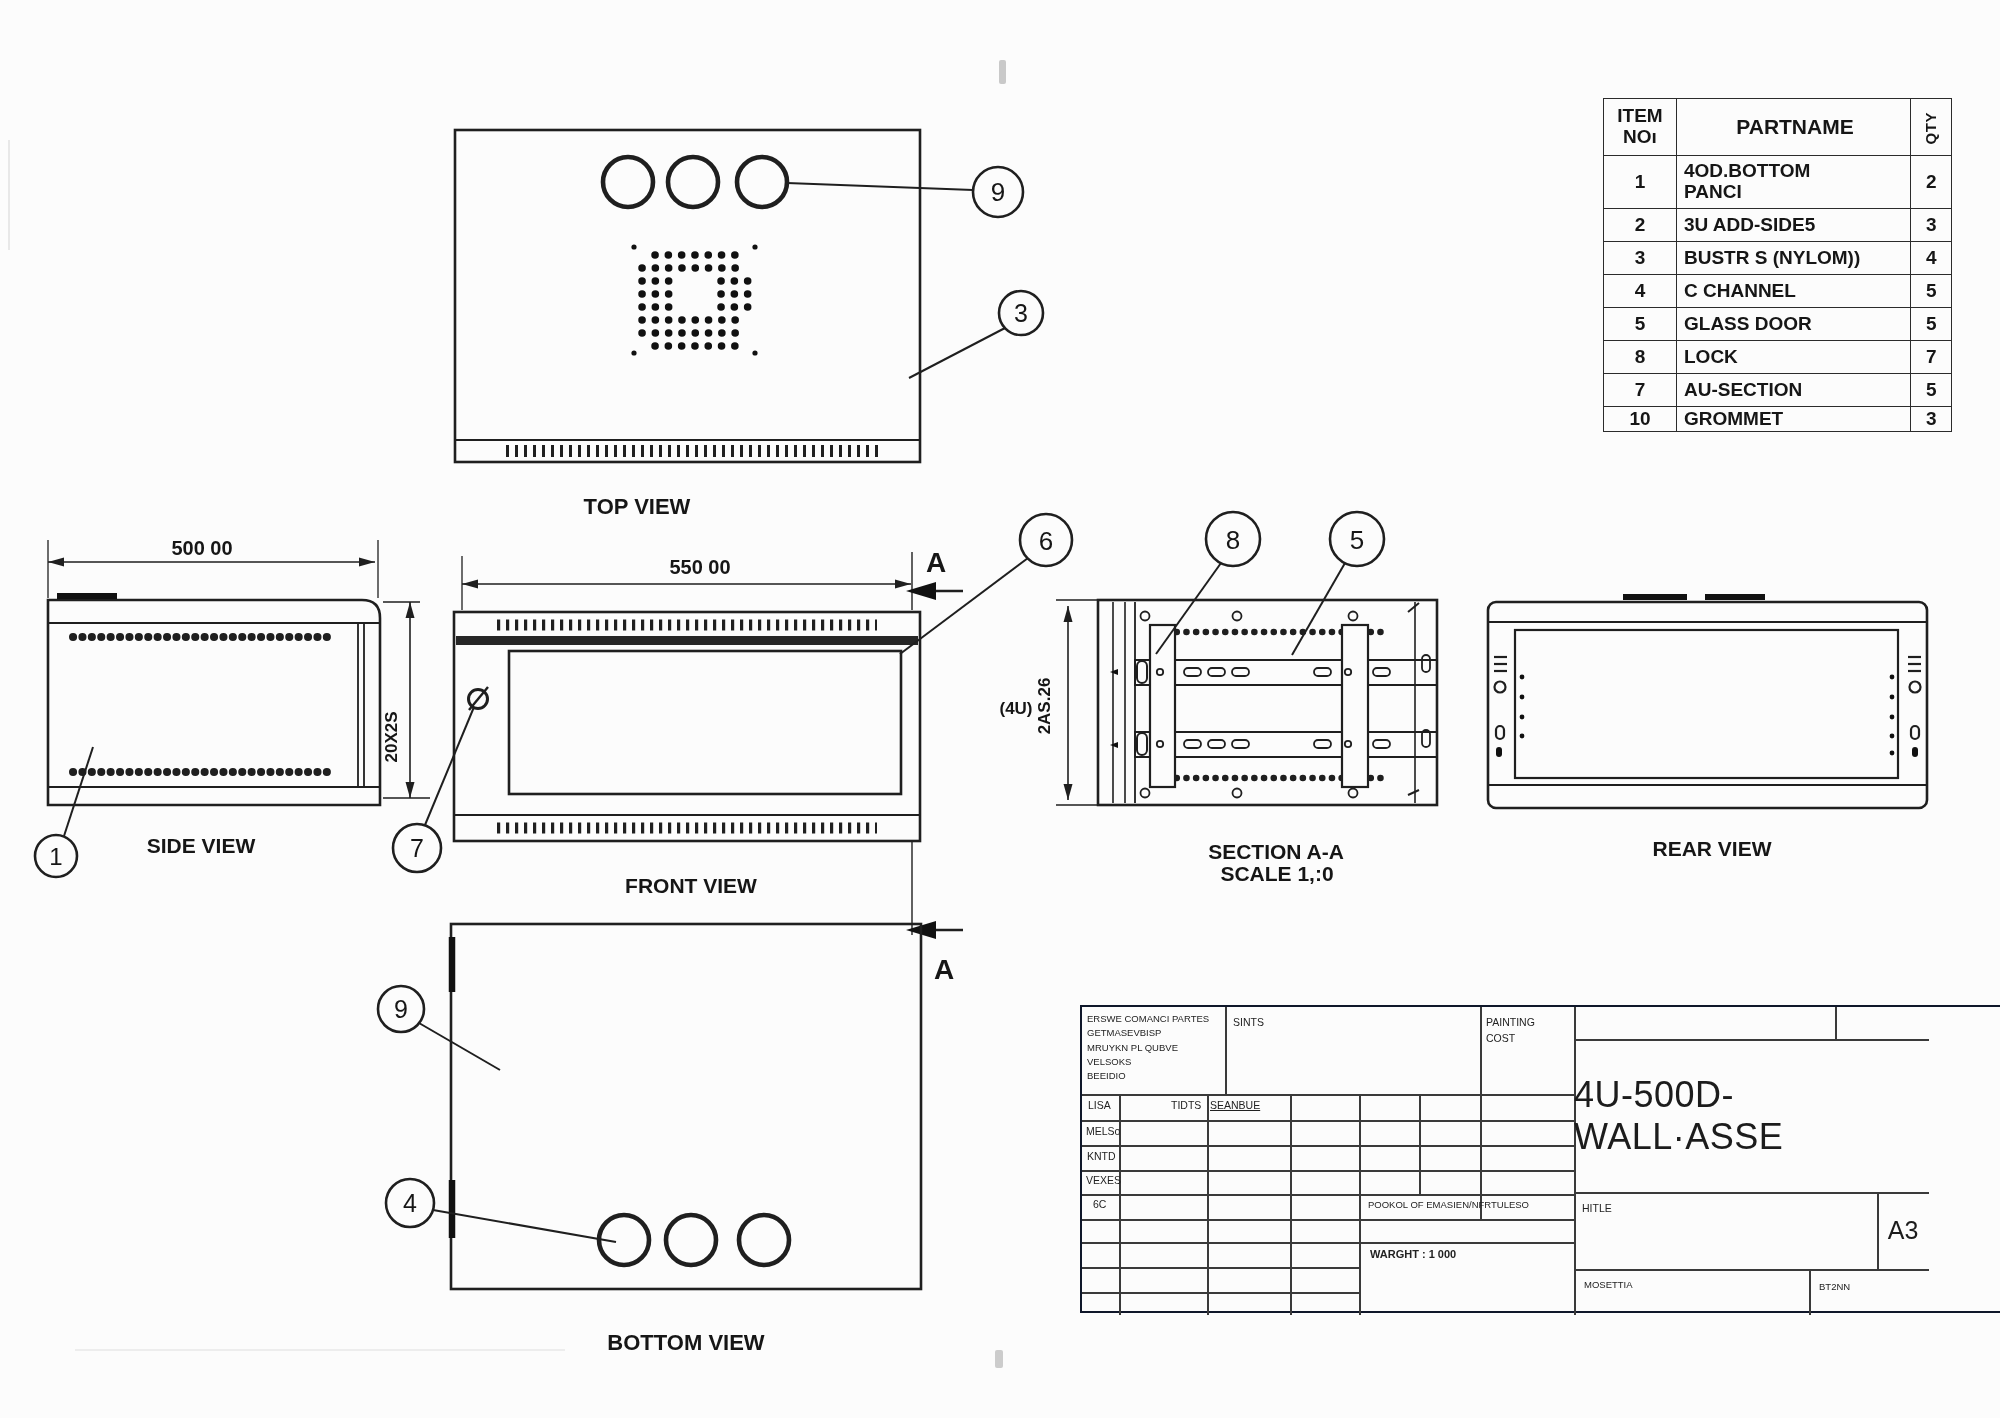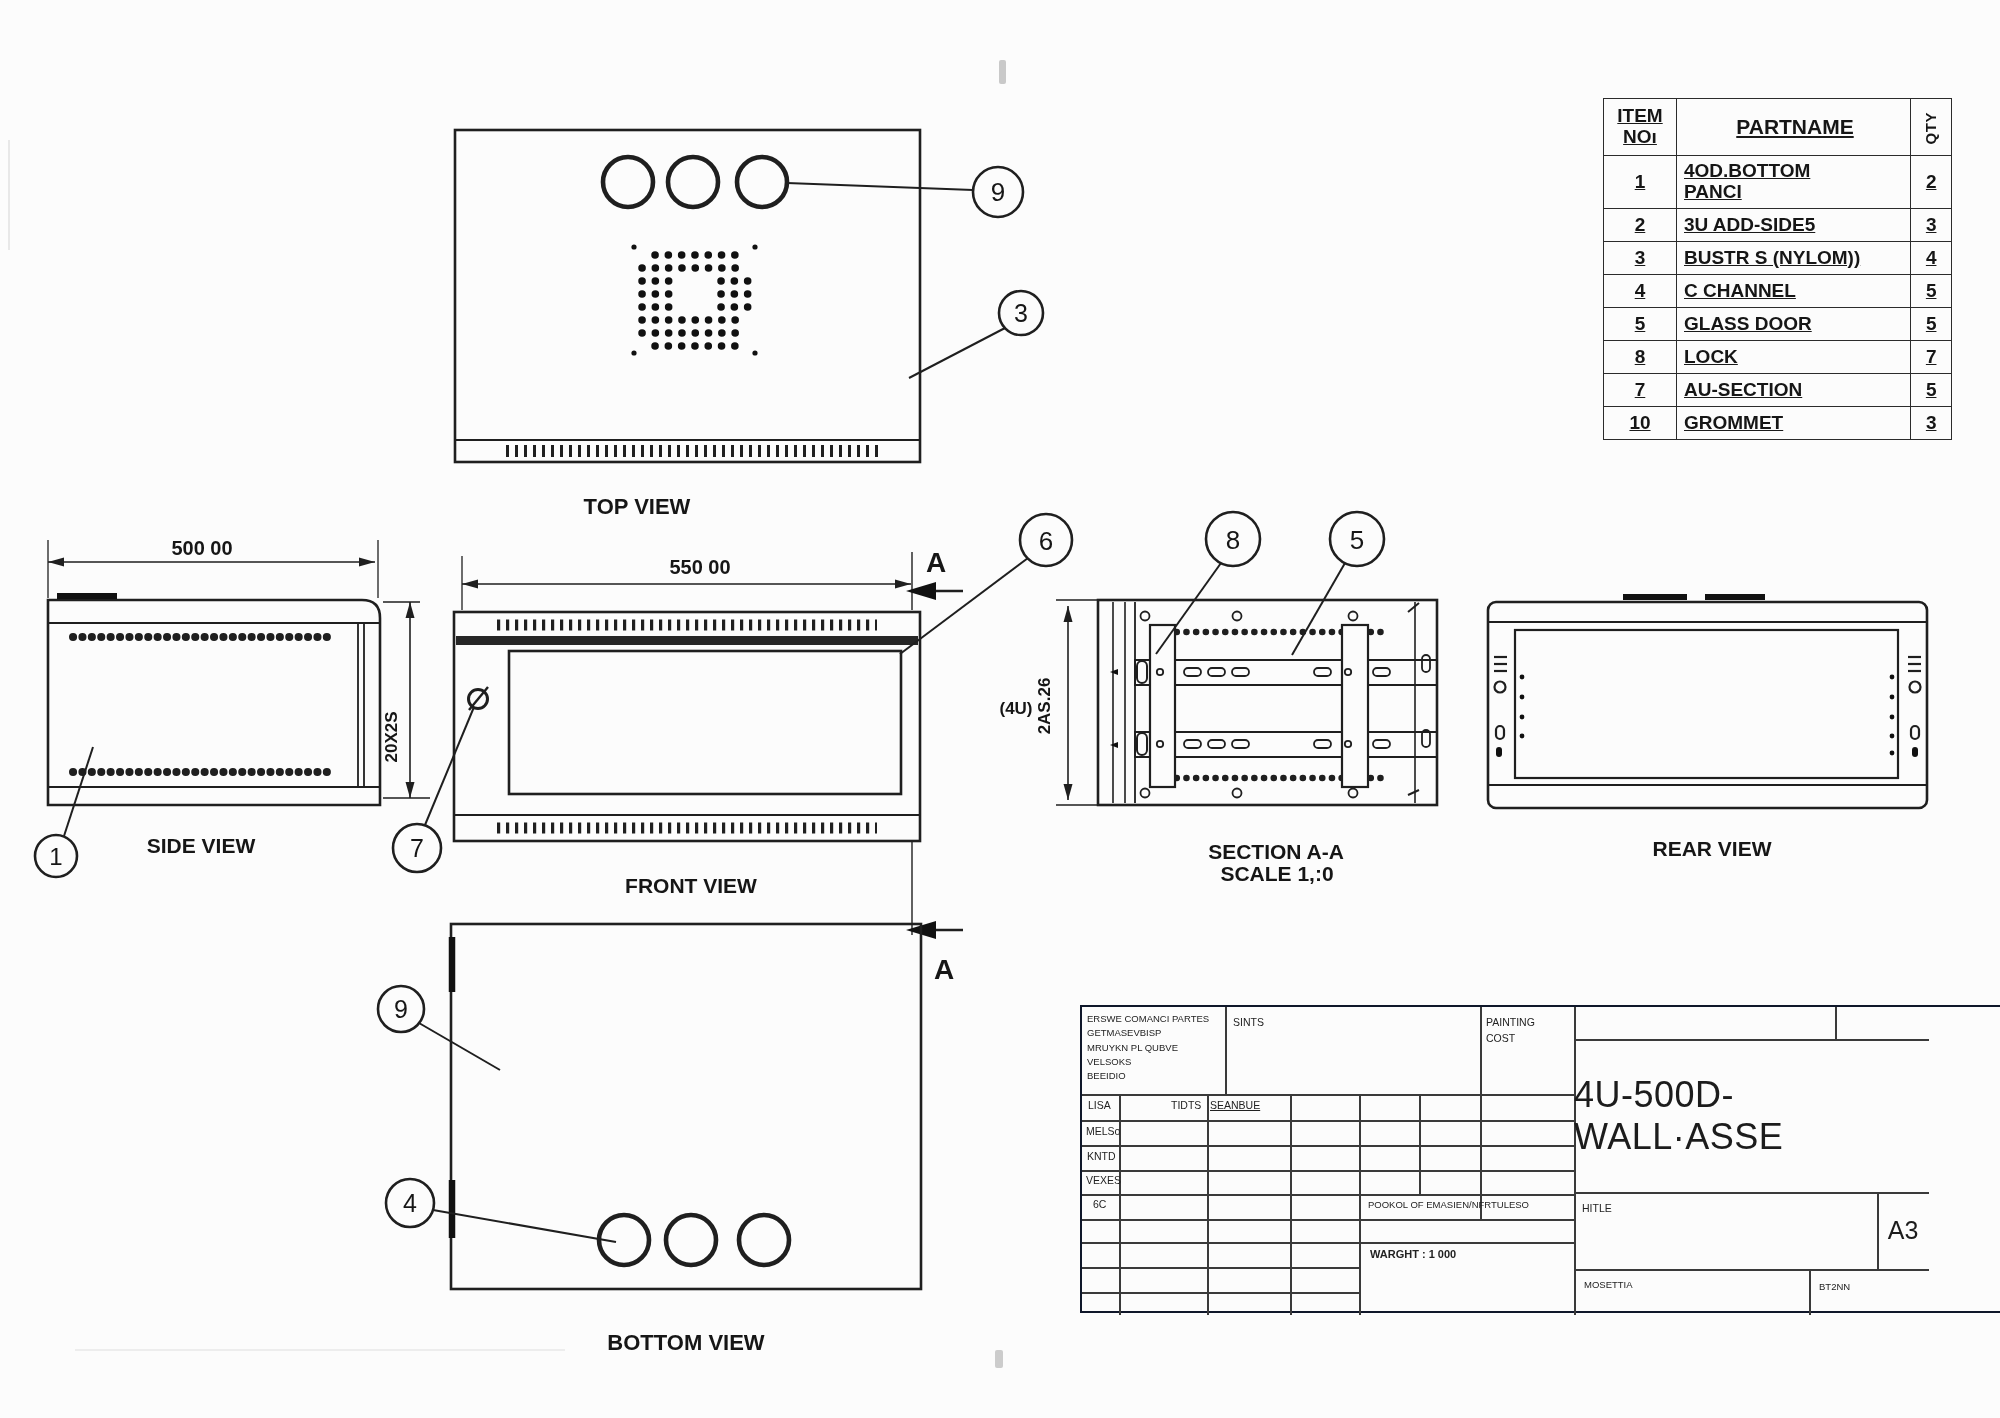--- a/index.html
+++ b/index.html
@@ -1,21 +1,21 @@
 <!DOCTYPE html>
 <html><head>
 <meta charset="utf-8">
 <style>
   html,body{margin:0;padding:0;background:#ffffff;}
   #sheet{position:relative;width:2000px;height:1418px;background:#fcfcfc;overflow:hidden;
          font-family:"Liberation Sans",sans-serif;color:#1a1a1a;}
   #drawing{position:absolute;left:0;top:0;width:2000px;height:1418px;}
 
   
-  #parts{position:absolute;left:1603px;top:98px;border-collapse:collapse;table-layout:fixed;text-decoration:underline;}
+  #parts{position:absolute;left:1603px;top:98px;border-collapse:collapse;table-layout:fixed;}
   #parts td,#parts th{border:1.6px solid #2b2b2b;padding:0 4px;font-weight:bold;color:#161616;
                       overflow:hidden;}
   #parts th{font-size:19px;line-height:1.1;}
   #parts td{font-size:19px;}
   .col-no{width:64px;text-align:center;}
   .col-name{width:222px;text-align:left;padding-left:7px!important;}
   .col-qty{width:28px;text-align:center;}
   .qty-rot{display:inline-block;transform:rotate(-90deg);font-size:15px;letter-spacing:0.5px;}
   .pre{white-space:pre-line;}
 
@@ -325,21 +325,21 @@
   <tr style="height:33px;">
     <td class="col-no">8</td>
     <td class="col-name">LOCK</td>
     <td class="col-qty">7</td>
   </tr>
   <tr style="height:33px;">
     <td class="col-no">7</td>
     <td class="col-name">AU-SECTION</td>
     <td class="col-qty">5</td>
   </tr>
-  <tr style="height:33px;">
+  <tr style="height:25px;">
     <td class="col-no">10</td>
     <td class="col-name">GROMMET</td>
     <td class="col-qty">3</td>
   </tr>
 </tbody>
     </table>
 
 <div id="tblock">
 
   <div class="hl" style="top:32px;left:492px;width:355px;"></div>

